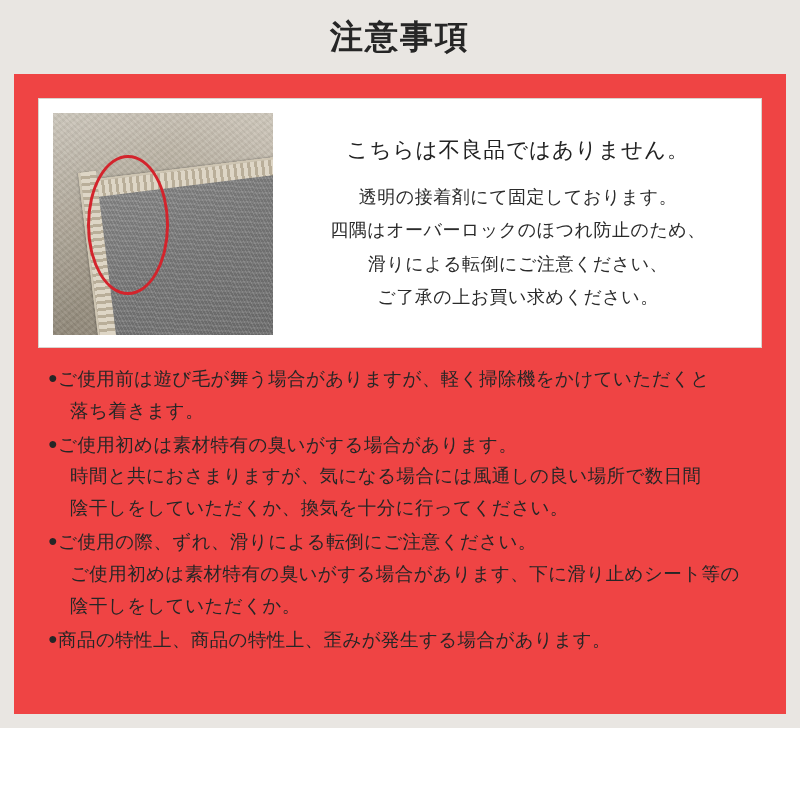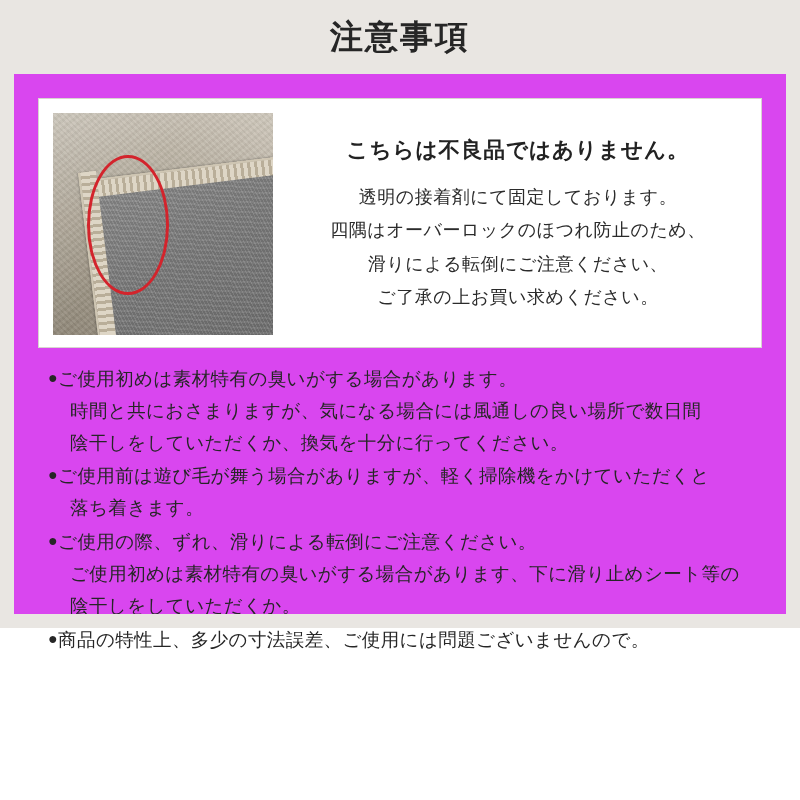--- a/index.html
+++ b/index.html
@@ -10,23 +10,23 @@
     width: 800px;
     height: 800px;
     background: #ffffff;
     font-family: "Liberation Serif", "DejaVu Serif", serif;
     color: #2b2b2b;
     overflow: hidden;
   }
   .page {
     position: relative;
     width: 800px;
-    height: 628px;
-    box-sizing: border-box;
-    background: #d946ef;
+    height: 728px;
+    box-sizing: border-box;
+    background: #ef4444;
     border-left: 14px solid #e9e6e2;
     border-right: 14px solid #e9e6e2;
   }
   .header {
     height: 74px;
     background: #e9e6e2;
     display: flex;
     align-items: center;
     justify-content: center;
     margin: 0 -14px;
@@ -135,21 +135,21 @@
     border-radius: 50%;
     box-sizing: border-box;
   }
   .panel-text {
     flex: 1;
     padding: 6px 4px 0 18px;
     text-align: center;
   }
   .panel-heading {
     font-size: 21.5px;
-    font-weight: bold;
+    font-weight: normal;
     letter-spacing: 1px;
     color: #222;
     margin: 18px 0 16px 0;
     line-height: 1.3;
   }
   .panel-line {
     font-size: 18px;
     line-height: 1.85;
     color: #2b2b2b;
     letter-spacing: 0.5px;
@@ -218,39 +218,39 @@
         <div class="panel-line">透明の接着剤にて固定しております。</div>
         <div class="panel-line">四隅はオーバーロックのほつれ防止のため、</div>
         <div class="panel-line">滑りによる転倒にご注意ください、</div>
         <div class="panel-line">ご了承の上お買い求めください。</div>
       </div>
     </div>
 
     <div class="bullets">
 
       <div class="bullet-item">
+        <div class="bullet-first"><span class="dot">●</span><span>ご使用前は遊び毛が舞う場合がありますが、軽く掃除機をかけていただくと</span></div>
+        <div class="bullet-cont">落ち着きます。</div>
+      </div>
+
+      <div class="bullet-item">
         <div class="bullet-first"><span class="dot">●</span><span>ご使用初めは素材特有の臭いがする場合があります。</span></div>
         <div class="bullet-cont">時間と共におさまりますが、気になる場合には風通しの良い場所で数日間</div>
         <div class="bullet-cont">陰干しをしていただくか、換気を十分に行ってください。</div>
       </div>
 
       <div class="bullet-item">
-        <div class="bullet-first"><span class="dot">●</span><span>ご使用前は遊び毛が舞う場合がありますが、軽く掃除機をかけていただくと</span></div>
-        <div class="bullet-cont">落ち着きます。</div>
-      </div>
-
-      <div class="bullet-item">
         <div class="bullet-first"><span class="dot">●</span><span>ご使用の際、ずれ、滑りによる転倒にご注意ください。</span></div>
         <div class="bullet-cont">ご使用初めは素材特有の臭いがする場合があります、下に滑り止めシート等の</div>
         <div class="bullet-cont">陰干しをしていただくか。</div>
       </div>
 
 
       <div class="bullet-item">
-        <div class="bullet-first"><span class="dot">●</span><span>商品の特性上、多少の寸法誤差、ご使用には問題ございませんので。</span></div>
+        <div class="bullet-first"><span class="dot">●</span><span>商品の特性上、商品の特性上、歪みが発生する場合があります。</span></div>
       </div>
 
 
     </div>
   </div>
 
   <div class="footer-strip"></div>
 </div>
 
 </body></html>

